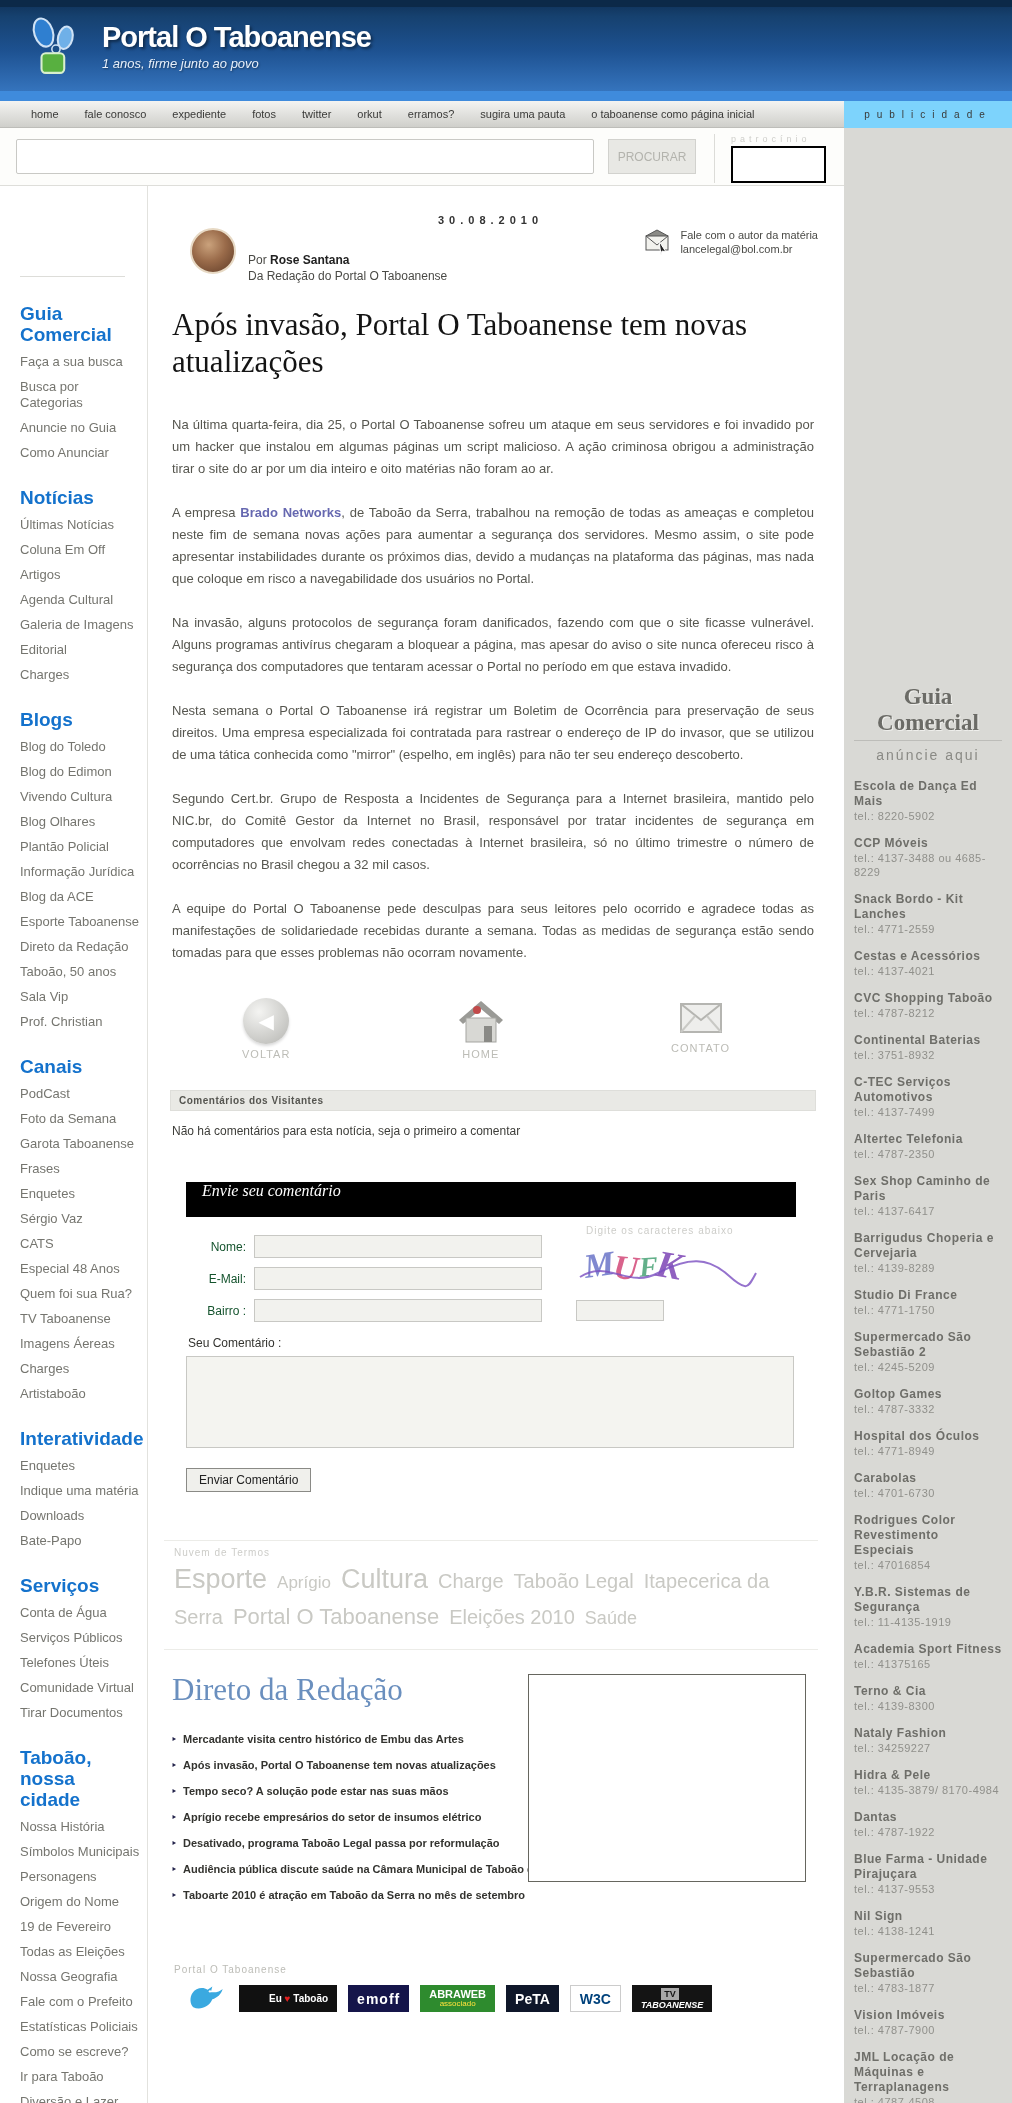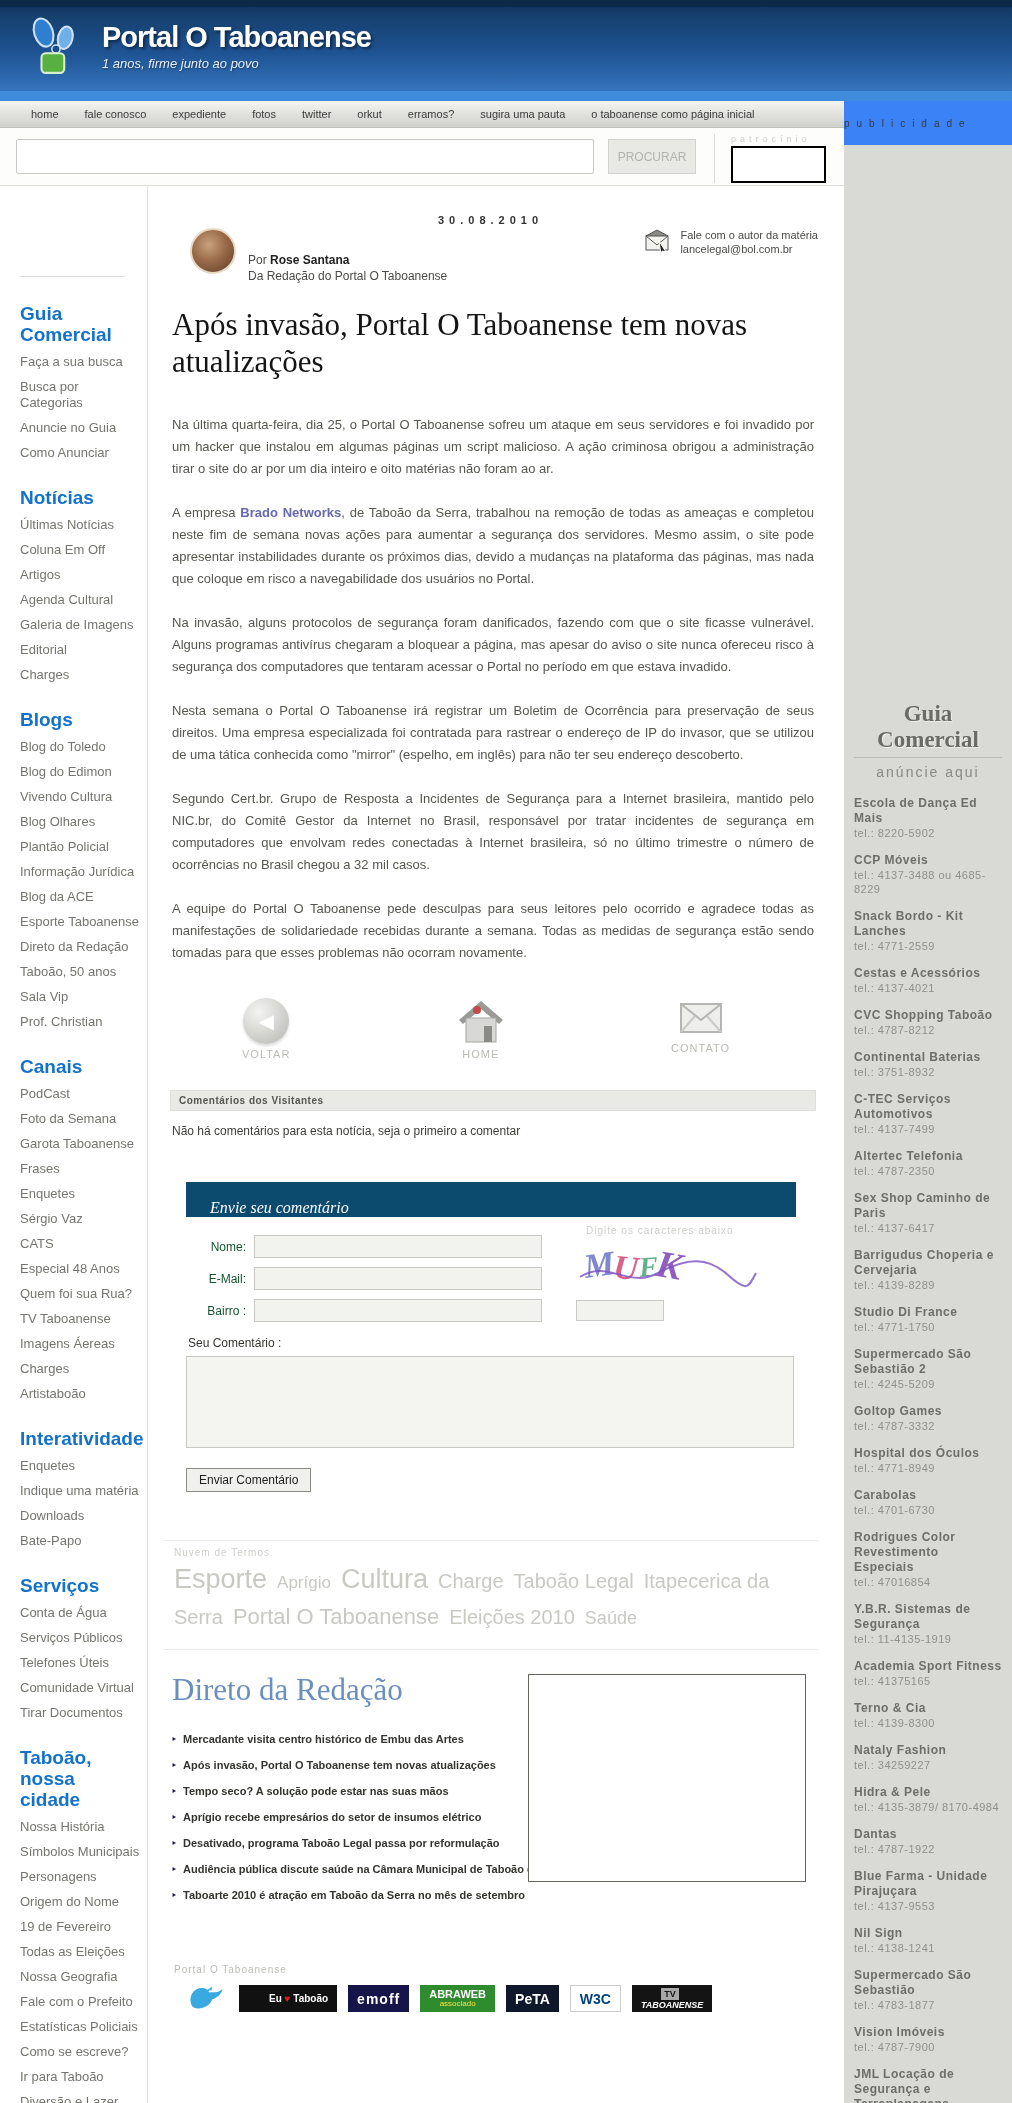--- a/index.html
+++ b/index.html
@@ -16,21 +16,21 @@
   .bluestrip { height:10px; background:#3f8bdc; }
 
   
   .cols { display:flex; align-items:stretch; }
   .left-col { width:844px; }
   .right-col { width:168px; background:#d9d9d5; min-height:2002px; }
 
   
   .navbar { height:27px; background:linear-gradient(180deg,#f4f4f2,#cfcfcb); border-bottom:1px solid #bdbdb9; display:flex; align-items:center; padding-left:18px; }
   .nav-link { font-size:11px; color:#3a3a38; text-decoration:none; padding:0 13px; cursor:pointer; }
-  .pub-bar { height:44px; background:#3b82f6; display:flex; align-items:center; }
+  .pub-bar { height:27px; background:#7dd3fc; display:flex; align-items:center; justify-content:center; }
   .pub-label { font-size:10px; color:#3a3a38; letter-spacing:7px; }
 
   
   .search-row { height:58px; background:#fdfdfb; border-bottom:1px solid #dededa; display:flex; align-items:center; padding-left:16px; }
   .search-input { width:578px; height:35px; border:1px solid #c9c9c5; border-radius:2px; background:#fff; padding:0 8px; font-size:13px; }
   .search-btn { width:88px; height:35px; margin-left:14px; background:#e8e8e4; border:1px solid #d2d2ce; color:#b3b3ad; font-size:12px; cursor:pointer; }
   .sponsor { margin-left:18px; padding-left:16px; border-left:1px solid #dcdcd8; position:relative; top:2px; }
   .sponsor-label { font-size:9px; color:#cfcfcb; letter-spacing:4px; margin-bottom:2px; }
   .sponsor-box { width:95px; height:37px; background:#fff; border:2px solid #000; }
 
@@ -62,21 +62,21 @@
   .action { display:flex; flex-direction:column; align-items:center; cursor:pointer; }
   .action-label { font-size:11px; color:#bcbcb6; margin-top:4px; letter-spacing:1px; }
   .ic-voltar { width:46px; height:46px; border-radius:50%; background:radial-gradient(circle at 35% 30%, #f4f4f2, #b5b5b1); display:flex; align-items:center; justify-content:center; color:#fff; font-size:20px; box-shadow:0 2px 3px rgba(0,0,0,.15); }
 
   
   .comments-bar { background:#e9e9e5; border:1px solid #dededa; height:21px; display:flex; align-items:center; padding-left:8px; font-size:10px; font-weight:bold; color:#555550; letter-spacing:.5px; margin-right:2px; }
   .comments-empty { font-size:12px; color:#3d3d39; margin:13px 0 44px 2px; }
 
   
   .form-wrap { margin:0 22px 0 16px; }
-  .form-head { background:#0c4a6e; height:35px; display:flex; align-items:flex-end; padding-left:24px; }
+  .form-head { background:#000000; height:35px; display:flex; align-items:flex-start; padding-left:16px; }
   .form-head span { color:#fff; font-family:"Liberation Serif", serif; font-style:italic; font-size:16px; }
   .form-body { position:relative; padding:18px 0 0 0; }
   .frow { display:flex; align-items:center; margin-bottom:9px; }
   .flabel { width:60px; text-align:right; font-size:12px; color:#14532d; margin-right:8px; }
   .finput { width:288px; height:23px; background:#f2f2ee; border:1px solid #c8c8c4; padding:0 6px; font-size:12px; }
   .captcha-hint { position:absolute; top:8px; left:400px; font-size:10px; color:#cdcdc9; letter-spacing:1px; }
   .captcha { position:absolute; top:24px; left:398px; width:200px; height:52px; }
   .captcha-letters { font-family:"Liberation Serif", serif; font-size:34px; font-style:italic; font-weight:bold; position:relative; z-index:1; }
   .captcha-letters span { display:inline-block; }
   .captcha-letters span:nth-child(1){ transform:rotate(-8deg); }
@@ -517,20 +517,20 @@
             </div>
             <div class="guia-entry">
               <div class="guia-name">Supermercado São Sebastião</div>
               <div class="guia-tel">tel.: 4783-1877</div>
             </div>
             <div class="guia-entry">
               <div class="guia-name">Vision Imóveis</div>
               <div class="guia-tel">tel.: 4787-7900</div>
             </div>
             <div class="guia-entry">
-              <div class="guia-name">JML Locação de Segurança e Terraplanagens</div>
+              <div class="guia-name">JML Locação de Máquinas e Terraplanagens</div>
               <div class="guia-tel">tel.: 4787-4508</div>
             </div>
           </div>
       </div>
     </div>
   </div>
 </div>
 
 </body></html>

